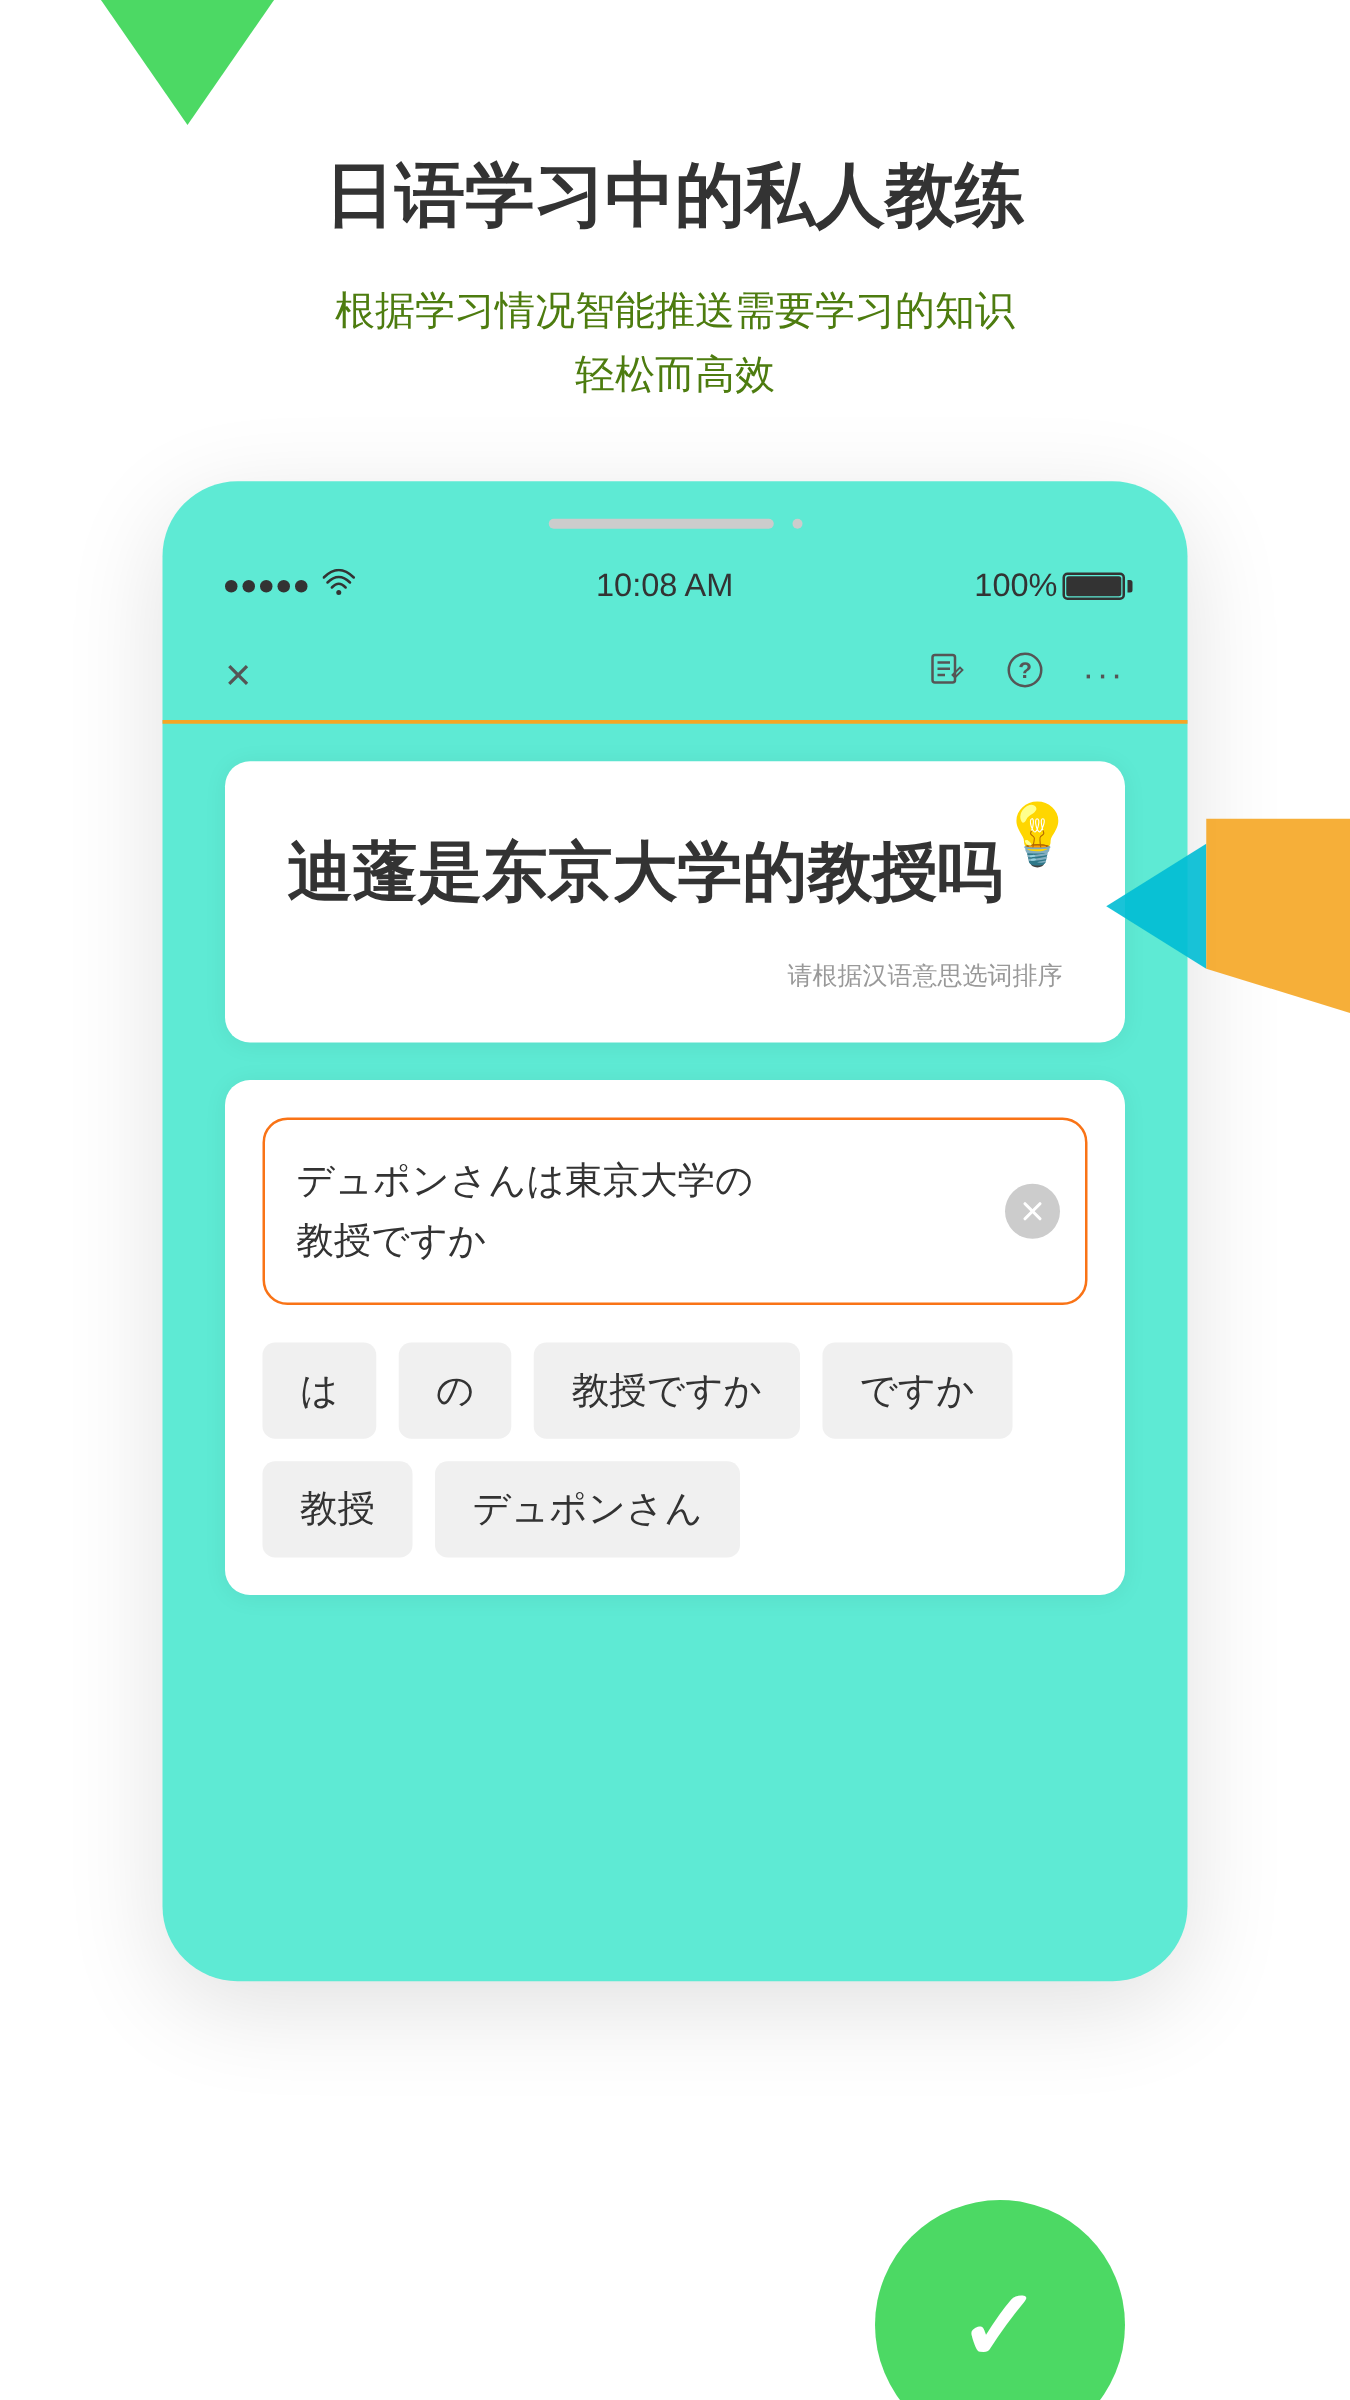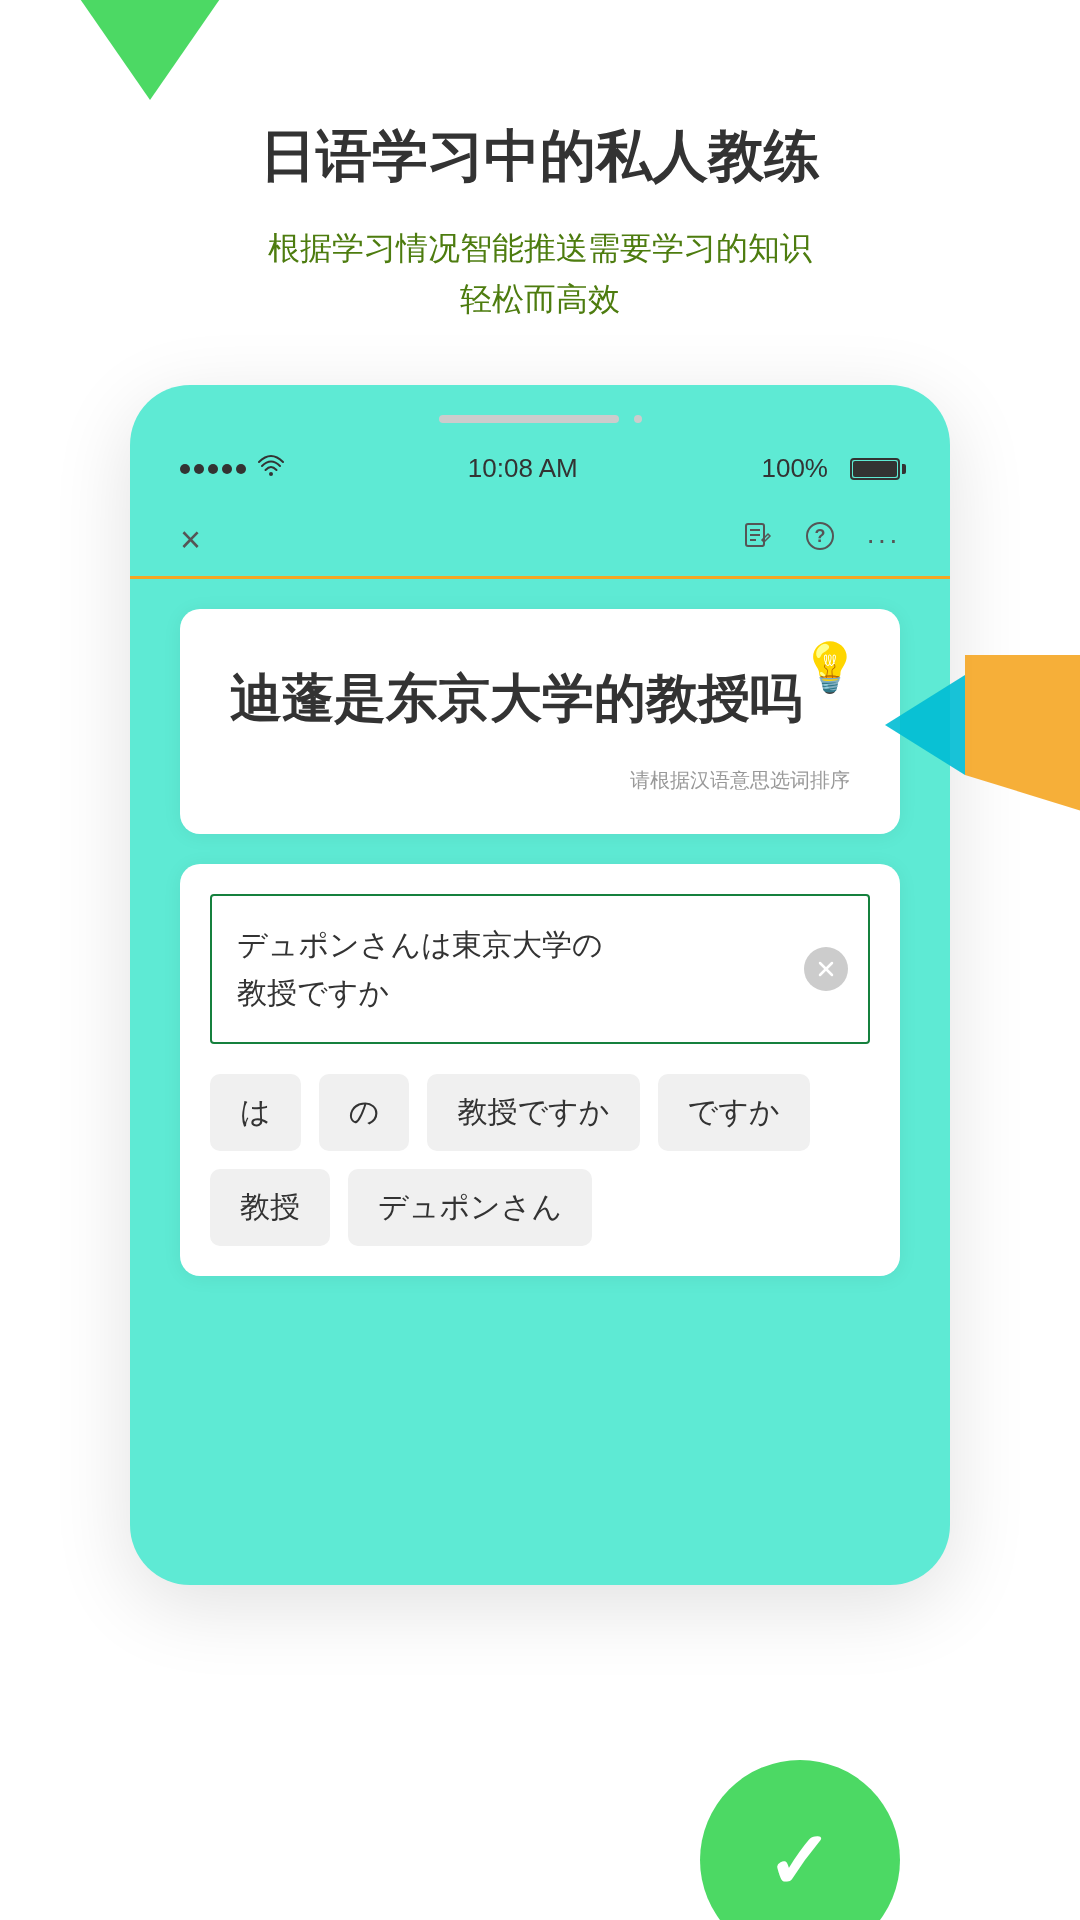--- a/index.html
+++ b/index.html
@@ -141,21 +141,21 @@
 
     .status-center {
       font-size: 26px;
       font-weight: 500;
       color: #333;
     }
 
     .status-right {
       display: flex;
       align-items: center;
-      gap: 22px;
+      gap: 4px;
       font-size: 26px;
       color: #333;
     }
 
     .battery-bar {
       width: 50px;
       height: 22px;
       border: 2px solid #333;
       border-radius: 4px;
       position: relative;
@@ -246,22 +246,22 @@
     
     .answer-card {
       margin: 0 50px;
       background: #ffffff;
       border-radius: 20px;
       padding: 30px;
       box-shadow: 0 2px 20px rgba(0,0,0,0.06);
     }
 
     .answer-input-area {
-      border: 2px solid #15803d;
-      border-radius: 4px;
+      border: 2px solid #f97316;
+      border-radius: 20px;
       padding: 25px 25px 25px 25px;
       position: relative;
       margin-bottom: 30px;
       min-height: 130px;
     }
 
     .answer-input-text {
       font-size: 30px;
       color: #333;
       line-height: 1.6;

